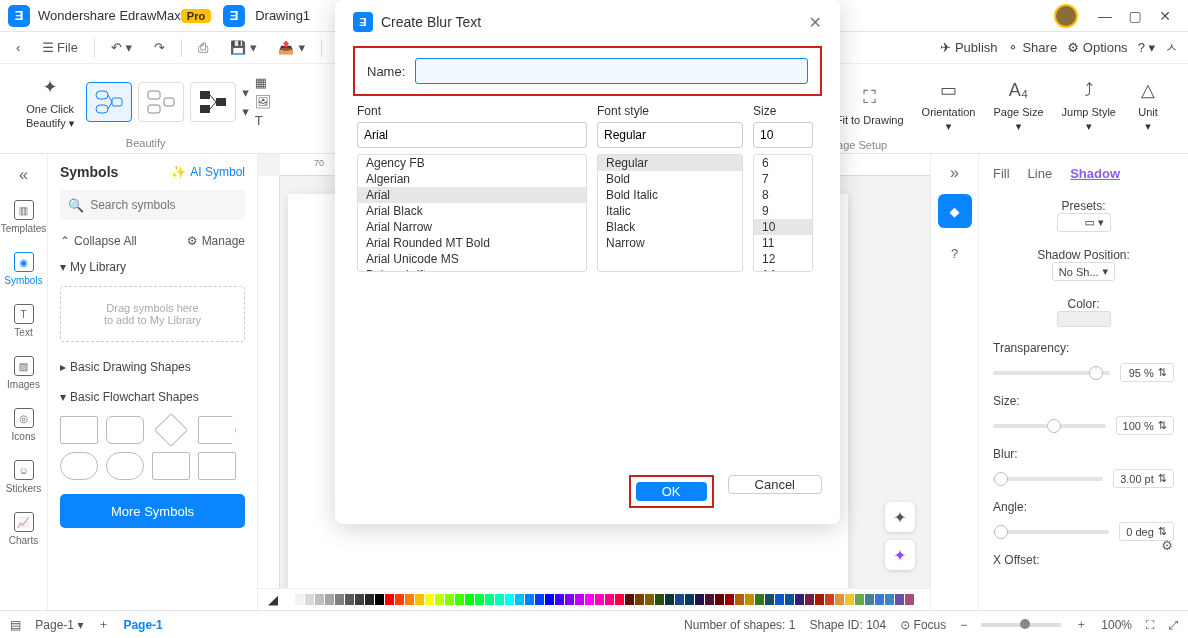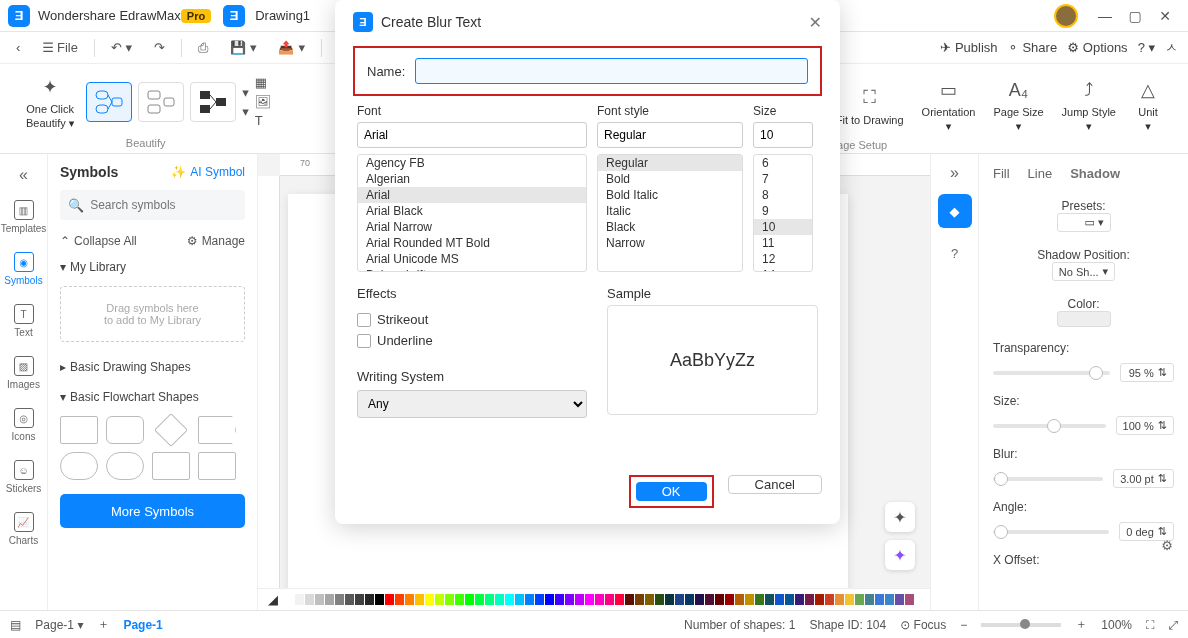--- a/index.html
+++ b/index.html
@@ -76,21 +76,21 @@
 
 
 .rightrail { width:48px; border-left:1px solid #eee; display:flex; flex-direction:column; align-items:center; padding-top:6px; gap:8px;}
 .rightrail .sq{ width:34px; height:34px; border-radius:6px; display:flex; align-items:center; justify-content:center; cursor:pointer; color:#666;}
 .rightrail .sq.active{ background:#0a84ff; color:#fff;}
 .rightrail .toggle{ font-size:16px; color:#666; padding:4px; cursor:pointer;}
 
 .prop-panel { width:210px; border-left:1px solid #eee; padding:8px 14px; font-size:12px; color:#444; overflow:auto;}
 .prop-tabs { display:flex; gap:18px; padding:4px 0 10px 0; font-size:13px;}
 .prop-tabs span{ cursor:pointer; color:#666;}
-.prop-tabs span.active{ color:#737373; font-weight:600;}
+.prop-tabs span.active{ color:#8b5cf6; font-weight:600;text-decoration:underline;}
 .prop-row { display:flex; justify-content:flex-start; align-items:center; padding:8px 0;flex-direction:column;}
 .prop-row label{ font-size:12px;}
 .val-box { border:1px solid #ddd; border-radius:3px; padding:2px 6px; min-width:54px; font-size:11px; display:flex; align-items:center; gap:4px; justify-content:flex-end;}
 .slider { flex:1; height:4px; background:#e4e4e4; border-radius:2px; position:relative; margin-right:10px;}
 .slider .knob{ position:absolute; top:-5px; width:14px; height:14px; background:#fff; border:1px solid #bbb; border-radius:50%;}
 
 
 .status { position:absolute; bottom:0; left:0; right:0; height:28px; border-top:1px solid #e5e5e5; display:flex; align-items:center; padding:0 10px; font-size:12px; color:#555; gap:14px;}
 .status .grow{flex:1;}
 .status .page-tab{ color:#0a84ff; font-weight:600;}
@@ -310,21 +310,21 @@
       <div class="shape-cell" style="border-radius:14px;"></div>
       <div class="shape-cell" style="border-radius:14px;"></div>
       <div class="shape-cell"></div>
       <div class="shape-cell"></div>
     </div>
     <button class="more-btn">More Symbols</button>
   </div>
 
   <div class="canvas-wrap">
     <div class="ruler-h">
-      <span style="left:20px">70</span>
+      <span style="left:34px">70</span>
       <span style="left:180px">220</span>
       <span style="left:540px">880</span>
     </div>
     <div class="ruler-v"></div>
     <div class="page"></div>
     <div class="float-btn spark">✦</div>
     <div class="float-btn ai">✦</div>
     <div class="color-bar">
       <span style="margin-right:6px;">◢</span>
       <div id="palette" style="display:flex;gap:1px;">
@@ -519,38 +519,19 @@
         <div class="it">6</div>
         <div class="it">7</div>
         <div class="it">8</div>
         <div class="it">9</div>
         <div class="it hl">10</div>
         <div class="it">11</div>
         <div class="it">12</div>
         <div class="it">14</div>
       </div>
   </div>
-  <div class="lower">
-    <div class="left">
-      <div style="margin-bottom:8px;">Effects</div>
-      <div class="check">
-          <div class="box"></div>
-          <span>Strikeout</span>
-        </div>
-      <div class="check">
-          <div class="box"></div>
-          <span>Underline</span>
-        </div>
-      <div style="margin-top:18px;">Writing System</div>
-      <select class="ws"><option>Any</option></select>
-    </div>
-    <div class="right">
-      <div>Sample</div>
-      <div class="sample-box">AaBbYyZz</div>
-    </div>
-  </div>
   <div class="dlg-btns">
     <div class="ok-wrap">
       <button class="ok">OK</button>
     </div>
     <button class="cancel">Cancel</button>
   </div>
 </div>
 
 </body></html>

